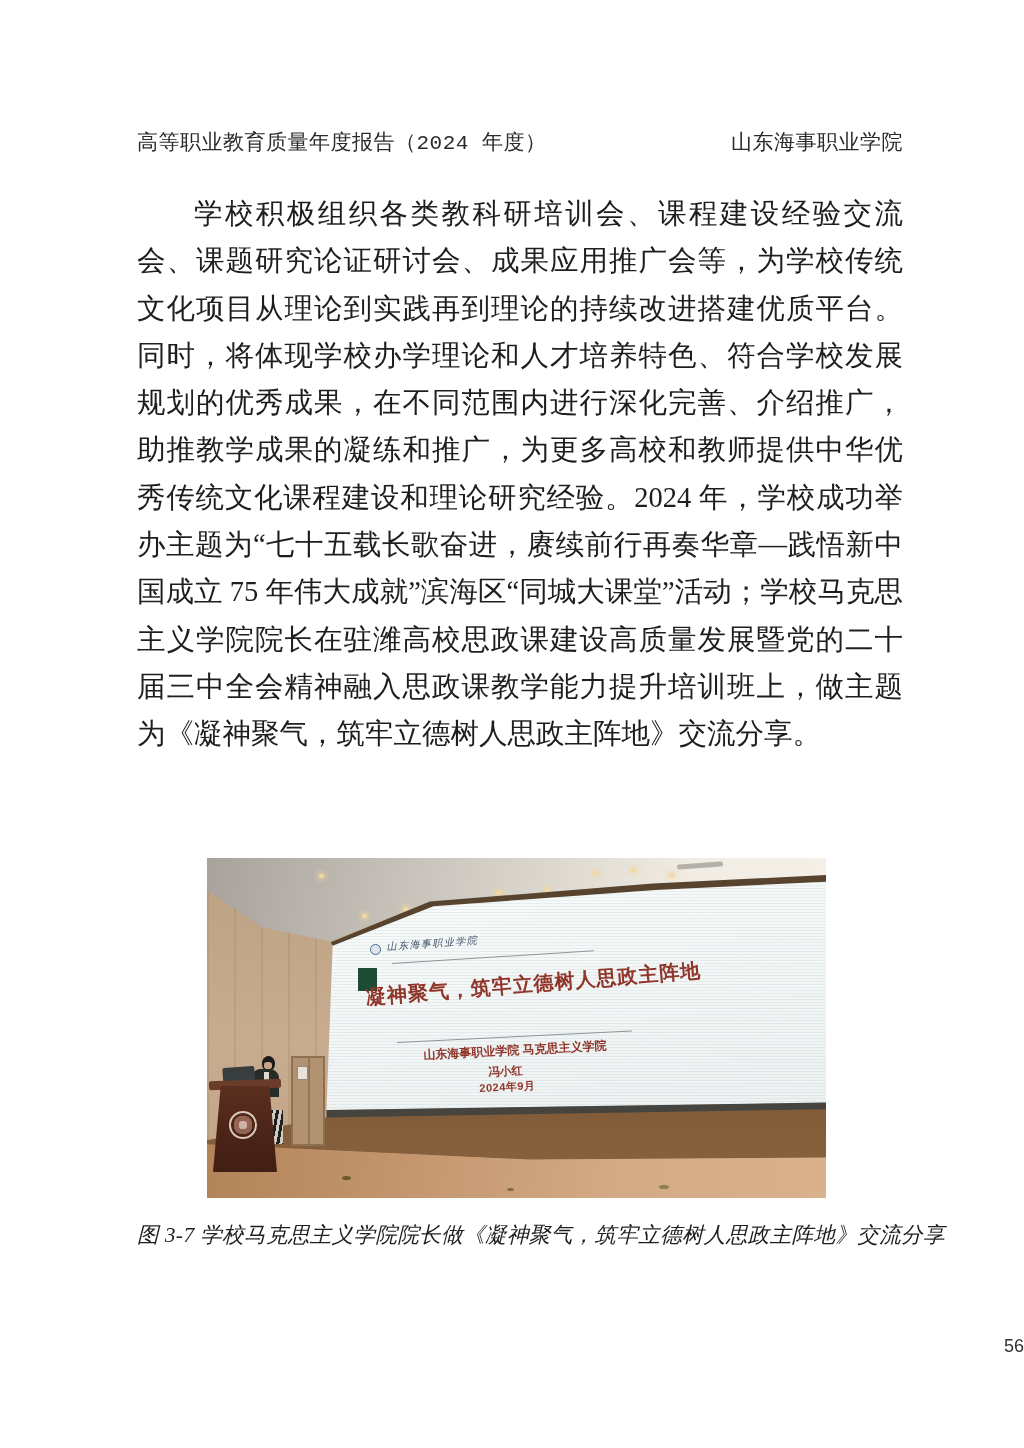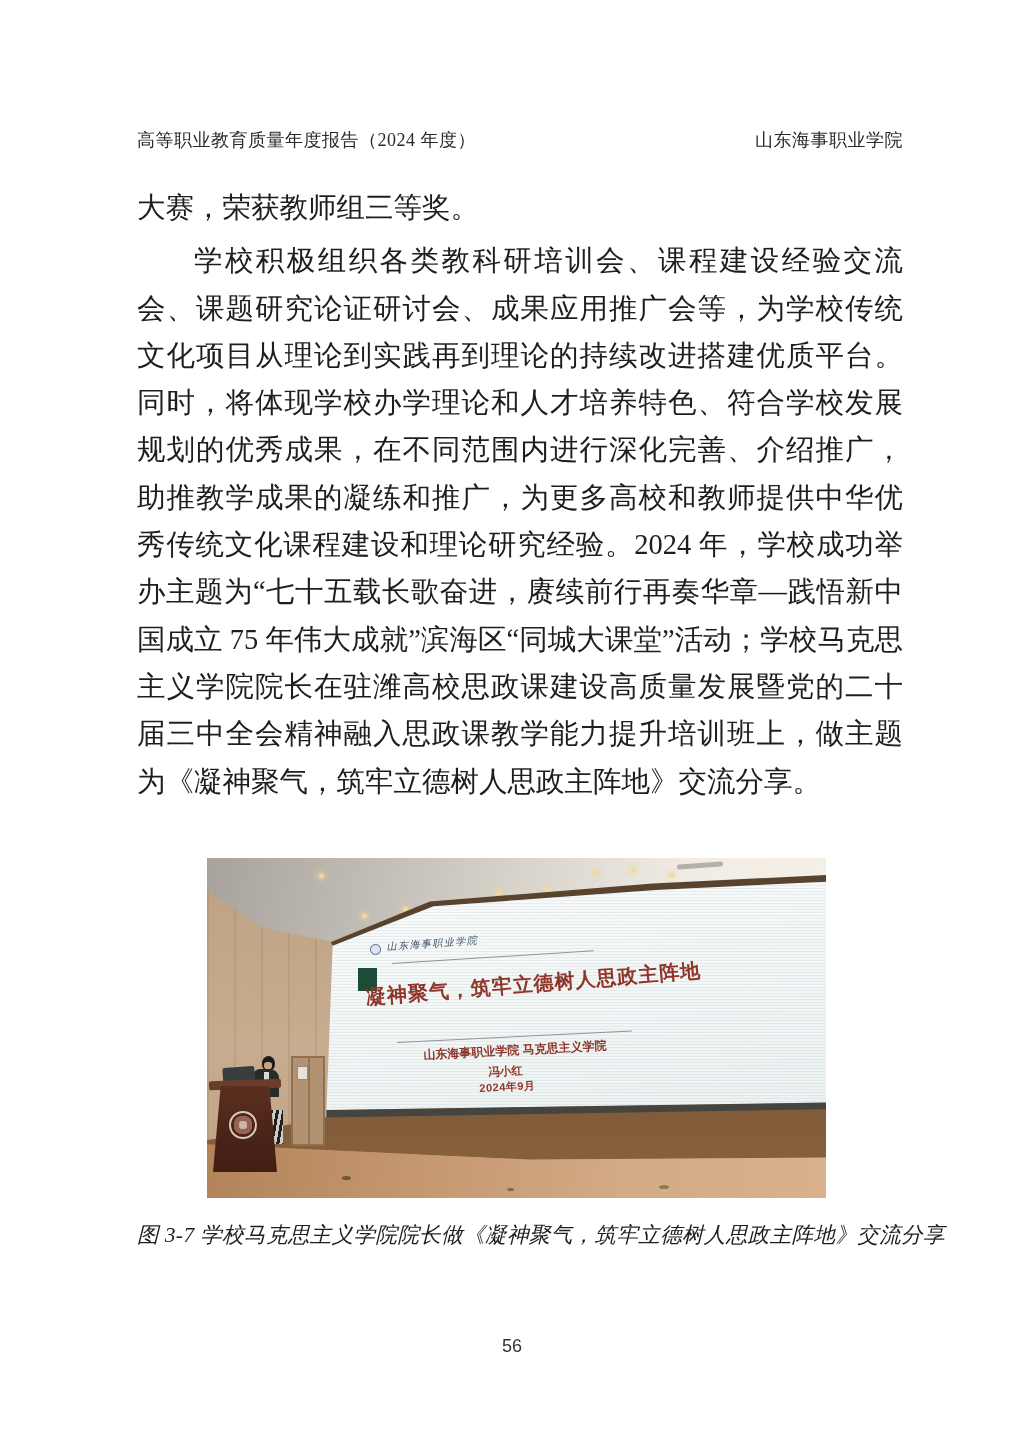--- a/index.html
+++ b/index.html
@@ -5,21 +5,21 @@
   html,body{margin:0;padding:0;}
   body{
     width:1024px;height:1448px;position:relative;background:#ffffff;
     font-family:"Liberation Serif","DejaVu Serif",serif;color:#222;
     overflow:hidden;
   }
   
   .hdr{
     position:absolute;left:137px;top:128px;width:766px;
     display:flex;justify-content:space-between;align-items:baseline;
-    font-size:18px;color:#2a2a2a;letter-spacing:.5px;
+    font-size:21px;color:#2a2a2a;letter-spacing:.5px;font-family:Liberation Mono, monospace;
   }
   
   .doc{
     position:absolute;left:137px;top:184px;width:766px;
     font-size:28.5px;line-height:47.3px;color:#1e1e1e;
   }
   .doc p,.doc h3{margin:0;padding:0;}
   .cont-line{}
   .sec-heading{
     font-size:28.5px;font-weight:bold;text-indent:54px;margin-top:6px !important;
@@ -125,34 +125,33 @@
     background:repeating-linear-gradient(100deg,#1f1f1f 0 3px,#cfcac2 3px 6px);}
   .ph-debris1{left:135px;top:318px;width:9px;height:4px;background:#6b5a2f;border-radius:50%;}
   .ph-debris2{left:300px;top:330px;width:7px;height:3px;background:#7d6c3d;border-radius:50%;}
   .ph-debris3{left:452px;top:327px;width:10px;height:4px;background:#8f7c48;border-radius:50%;}
   
   .caption{
     position:absolute;left:137px;top:1220px;width:766px;
     font-size:21.5px;color:#1e1e1e;white-space:nowrap;letter-spacing:.4px;font-style:italic;
   }
   .pageno{
-    position:absolute;left:0;top:1336px;width:1024px;text-align:center;
+    position:absolute;left:0;top:1336px;width:1024px;text-align:right;
     font-size:18px;color:#333;font-family:"Liberation Sans","DejaVu Sans",sans-serif;
   }
 </style>
 </head>
 <body>
 
 <header class="hdr">
   <span>高等职业教育质量年度报告（2024 年度）</span>
   <span>山东海事职业学院</span>
 </header>
 
 <main class="doc">
-  <p class="cont-line">大赛，荣获教师组三等奖。</p>
   <p class="para">学校积极组织各类教科研培训会、课程建设经验交流会、课题研究论证研讨会、成果应用推广会等，为学校传统文化项目从理论到实践再到理论的持续改进搭建优质平台。同时，将体现学校办学理论和人才培养特色、符合学校发展规划的优秀成果，在不同范围内进行深化完善、介绍推广，助推教学成果的凝练和推广，为更多高校和教师提供中华优秀传统文化课程建设和理论研究经验。2024 年，学校成功举办主题为“七十五载长歌奋进，赓续前行再奏华章—践悟新中国成立 75 年伟大成就”滨海区“同城大课堂”活动；学校马克思主义学院院长在驻潍高校思政课建设高质量发展暨党的二十届三中全会精神融入思政课教学能力提升培训班上，做主题为《凝神聚气，筑牢立德树人思政主阵地》交流分享。</p>
 </main>
 
 <figure style="margin:0">
   <div class="photo">
     <div class="ph-wall"></div>
     <div class="ph-ceiling"></div>
     <div class="ph-light" style="left:112px;top:16px"></div>
     <div class="ph-light" style="left:155px;top:56px"></div>
     <div class="ph-light" style="left:196px;top:49px"></div>

